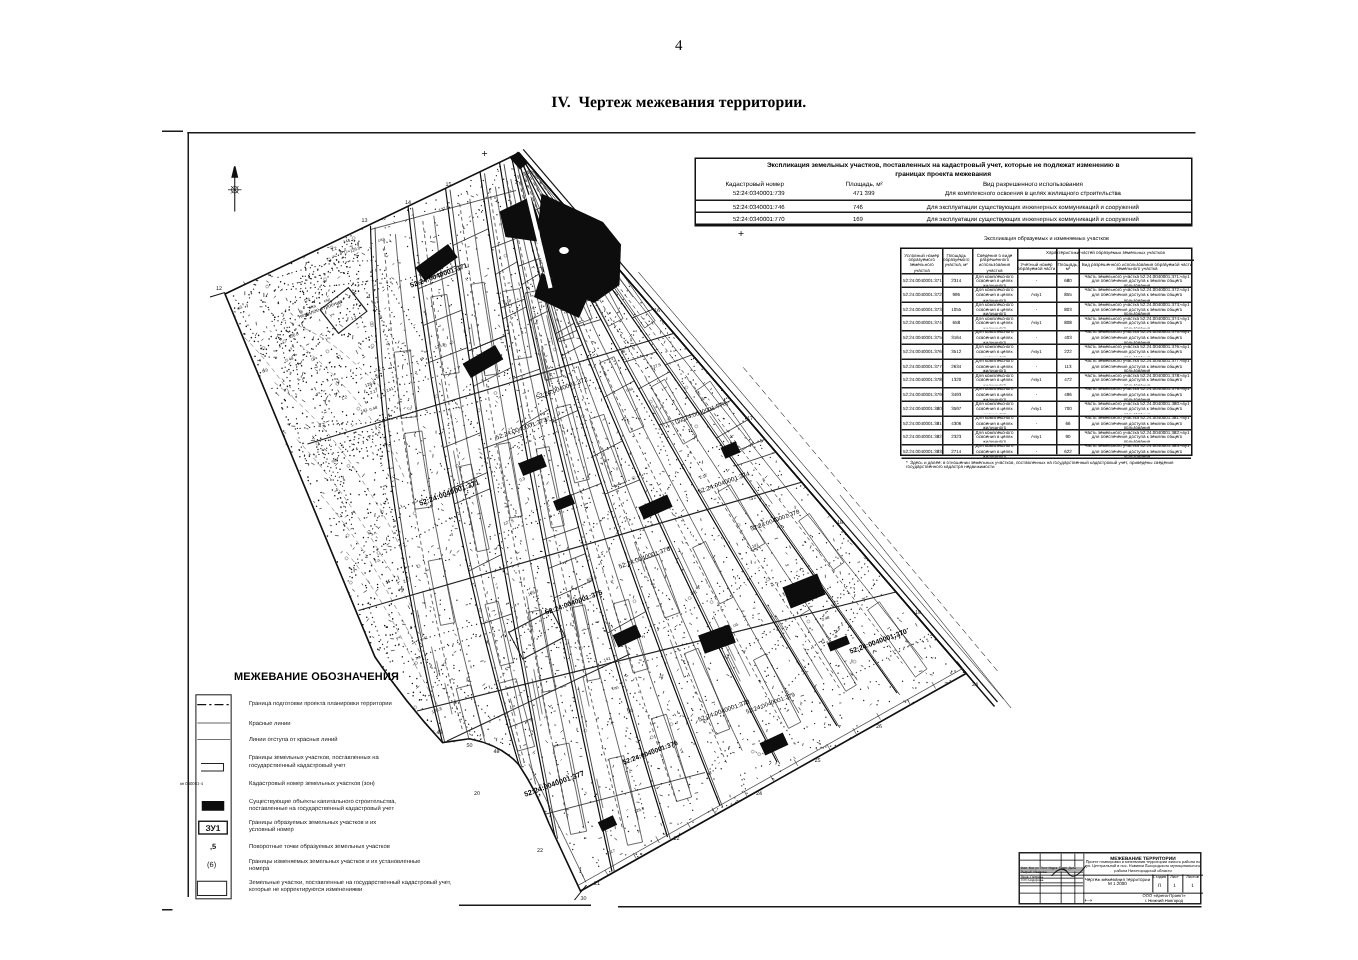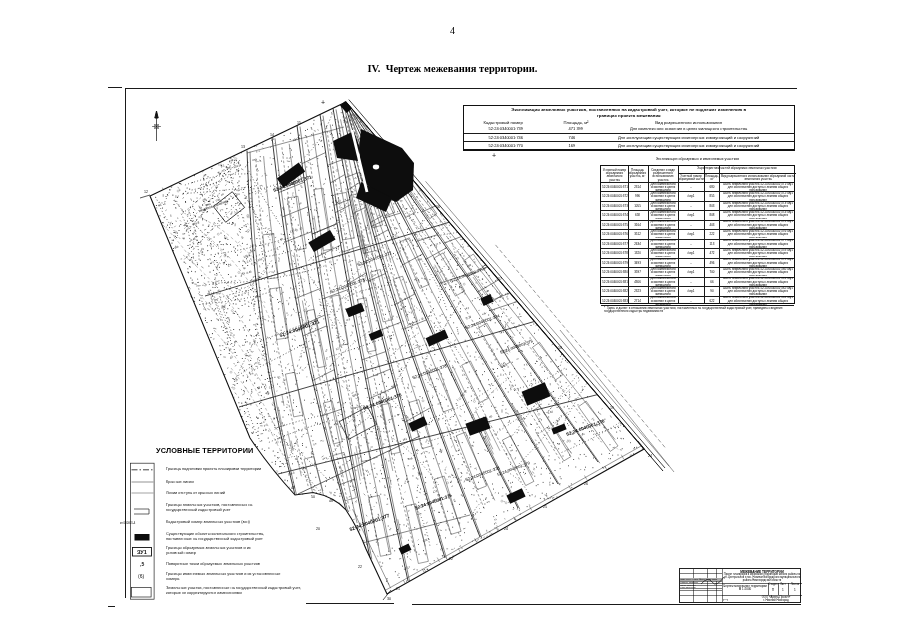--- a/index.html
+++ b/index.html
@@ -595,21 +595,21 @@
     <div class="abs" style="left:70px;top:27px;width:52px;text-align:center;font-size:2.8px;line-height:3.2px;color:#000">ООО «Арена-Проект»<br>г. Нижний Новгород</div>
     <div class="abs" style="left:43px;top:28.5px;font-size:3.5px;color:#000">⟷</div>
     <div class="abs" style="left:0.5px;top:9.2px;font-size:2.2px;color:#000;white-space:nowrap">Изм. Кол.уч. Лист №док. Подп. Дата</div>
     <div class="abs" style="left:0.5px;top:12px;font-size:2.2px;color:#000">Разраб. Иванова</div>
     <div class="abs" style="left:0.5px;top:14.5px;font-size:2.2px;color:#000">Пров. Петрова</div>
     <div class="abs" style="left:0.5px;top:17px;font-size:2.2px;color:#000">ГИП Сидорова</div>
     <svg class="abs" style="left:20px;top:5px" width="25" height="12" viewBox="0 0 25 12">
       <path d="M1,10 Q8,2 12,8 T24,3" stroke="#111" stroke-width="0.7" fill="none"></path>
     </svg>
   </div>
-<div class="abs" style="left:156px;top:446px;font-size:7.3px;font-weight:bold;letter-spacing:0.15px;color:#000">УСЛОВНЫЕ ТЕРРИТОРИИ</div>
+<div class="abs" style="left:156px;top:446px;font-size:7.3px;font-weight:bold;letter-spacing:0.15px;color:#000">МЕЖЕВАНИЕ ОБОЗНАЧЕНИЯ</div>
 <svg class="abs" style="left:118px;top:460px" width="60" height="142" viewBox="0 0 60 142">
     <rect x="12.6" y="3.2" width="23.5" height="136" fill="none" stroke="#222" stroke-width="0.7"></rect>
     <line x1="13.5" y1="9.8" x2="35.5" y2="9.8" stroke="#111" stroke-width="0.8" stroke-dasharray="6 2 1.5 2"></line>
     <line x1="13.5" y1="22" x2="35.5" y2="22" stroke="#666" stroke-width="0.7"></line>
     <line x1="13.5" y1="33" x2="35.5" y2="33" stroke="#444" stroke-width="0.5"></line>
     <path d="M16,49 h15 v5 h-15" fill="none" stroke="#222" stroke-width="0.7"></path>
     <rect x="16.5" y="74" width="15" height="6.5" fill="#0d0d0d"></rect>
     <rect x="14.5" y="87.5" width="19" height="8.5" fill="none" stroke="#111" stroke-width="0.9"></rect>
     <text x="24" y="94.2" text-anchor="middle" font-size="5.6" font-weight="bold" fill="#111" font-family="Liberation Sans,sans-serif">ЗУ1</text>
     <text x="22" y="106" font-size="5" font-weight="bold" fill="#111" font-family="Liberation Sans,sans-serif">,5</text>

